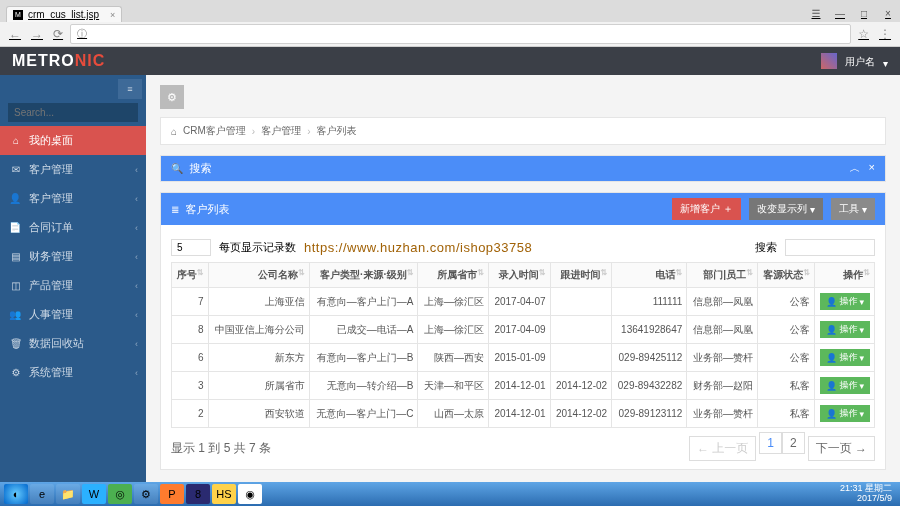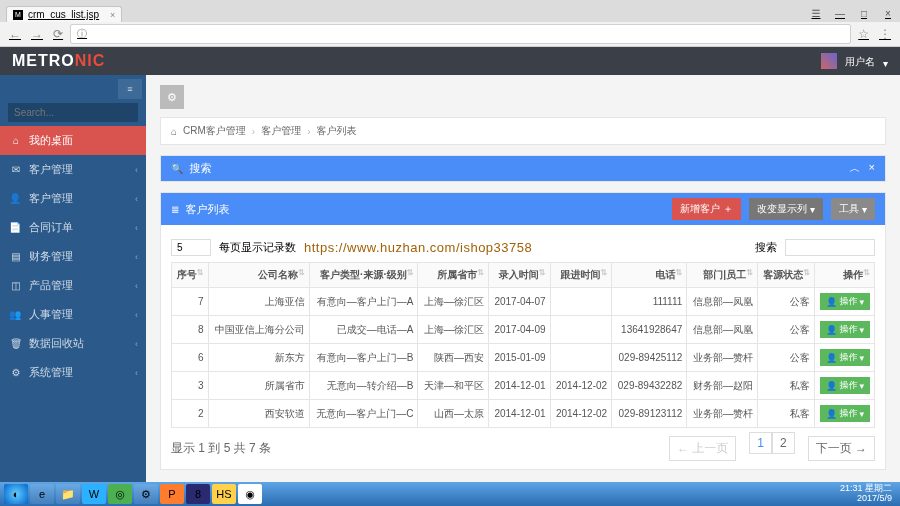--- a/index.html
+++ b/index.html
@@ -52,21 +52,21 @@
 .ctrl-row { display:flex; align-items:center; margin:6px 0; gap:8px; }
 .ctrl-row input[type=text] { border:1px solid #ddd; padding:2px 5px; font-size:10px; }
 .wm { color:#a16207; font-size:13px; letter-spacing:.5px; }
 .ctrl-row .srch-lbl { margin-left:auto; }
 table { width:100%; border-collapse:collapse; font-size:10px; color:#555; }
 th,td { border:1px solid #e5e5e5; padding:5px 4px; text-align:right; }
 th { position:relative; background:#fafafa; }
 th .sort { float:right; color:#ccc; font-size:8px; }
 .op-btn { background:#5cb85c; color:#fff; padding:2px 6px; font-size:9px; display:inline-flex; align-items:center; gap:2px; }
 .pager { display:flex; align-items:center; margin-top:8px; font-size:12px; color:#666; }
-.pager .pg { margin-left:auto; display:flex; gap:13px; }
+.pager .pg { margin-left:auto; display:flex; gap:3px; }
 .pager .pgbtn { border:1px solid #ddd; padding:3px 7px; cursor:pointer; }
 .pager .pgbtn.active { color:#4b8df8; }
 .pager .pgbtn.dis { color:#ccc; }
 
 .taskbar { position:absolute; bottom:0; left:0; right:0; height:24px; background:linear-gradient(#5ea5e6,#2b6cb0); display:flex; align-items:center; padding:0 4px; gap:2px; }
 .tb-ic { width:24px; height:20px; border-radius:2px; display:flex; align-items:center; justify-content:center; background:rgba(255,255,255,.1); }
 .tb-clock { margin-left:auto; color:#fff; font-size:9px; text-align:right; line-height:1.1; padding-right:4px; }
 </style>
 </head>
 <body>

